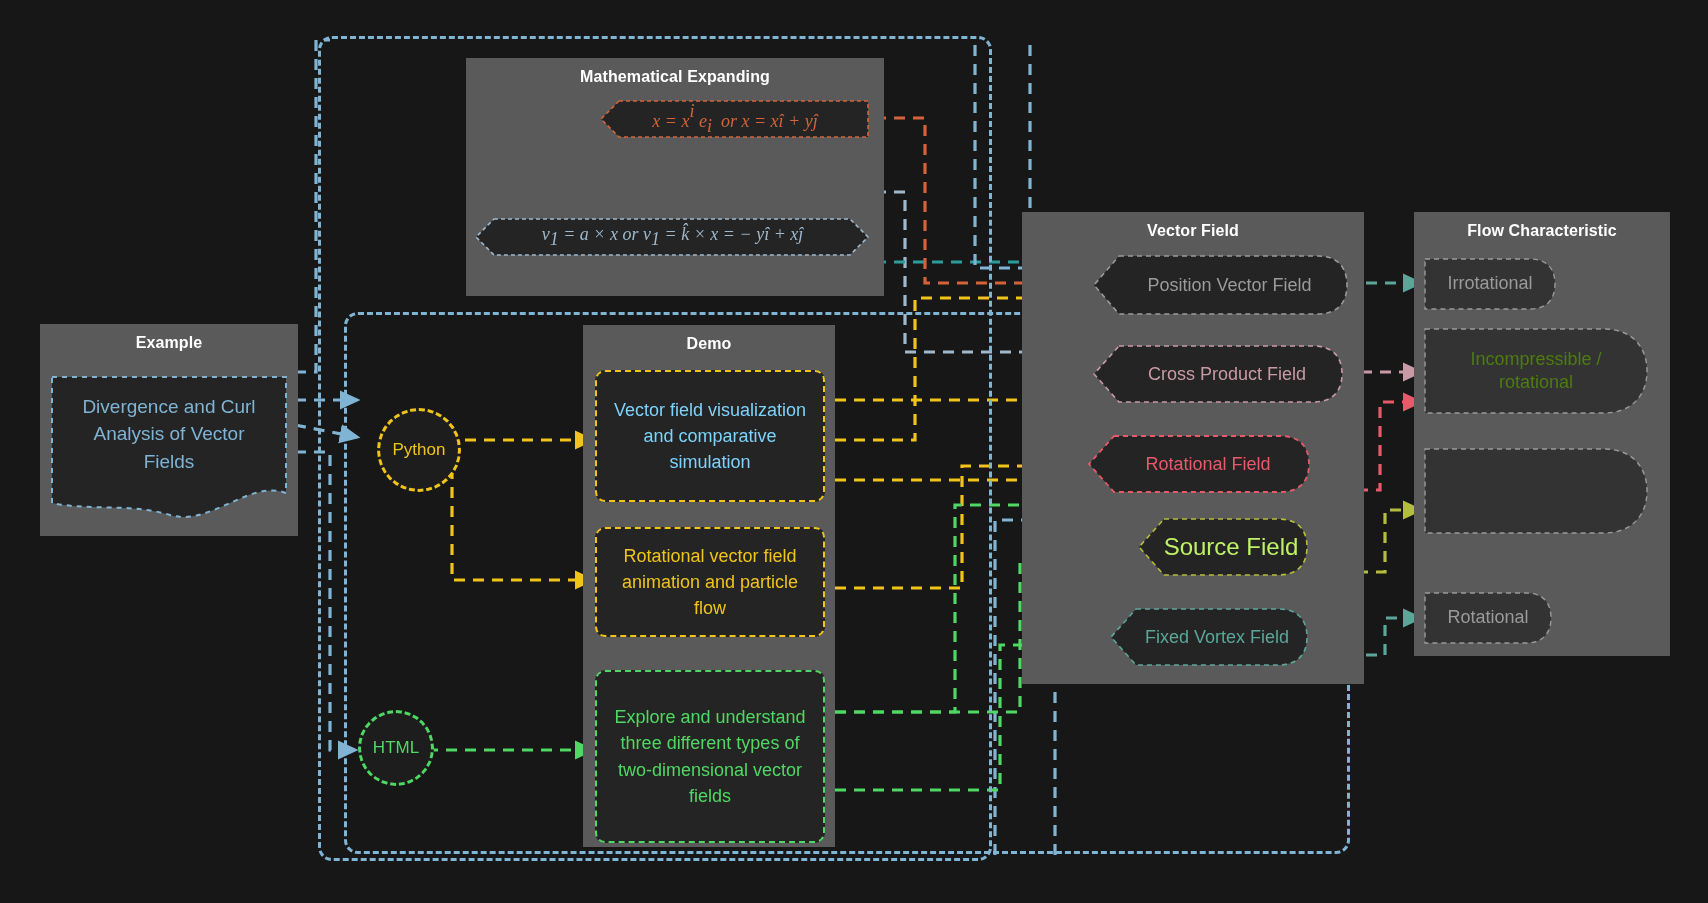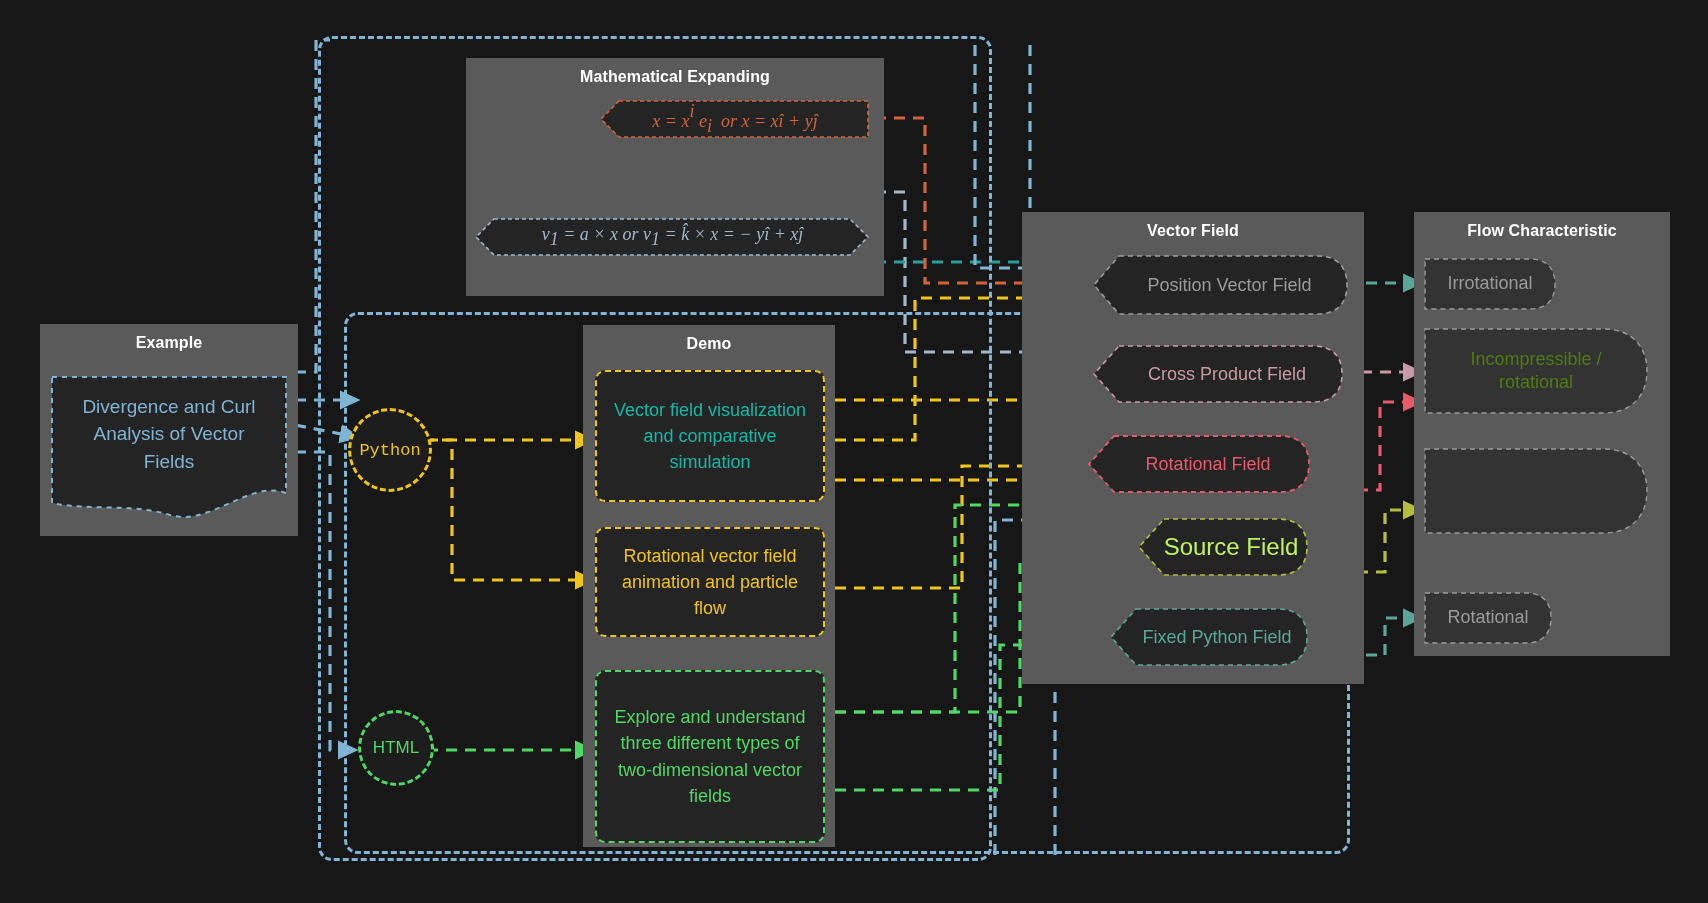--- a/index.html
+++ b/index.html
@@ -135,33 +135,33 @@
   </div>
 
   <div class="formula" style="left:475px;top:174px;width:395px;height:38px;margin-top:44px;">
     <svg width="395" height="38" viewBox="0 0 395 38" style="position:absolute;left:0;top:0;">
       <path d="M19,1 L375,1 L393,19 L375,37 L19,37 L1,19 Z" fill="#242424" stroke="#9fb8cc" stroke-width="1.6" stroke-dasharray="4 3"></path>
     </svg>
     <span style="color:#9fb8cc;">v<span class="sub">1</span> = a <span class="up">×</span> x <span class="up">or</span> v<span class="sub">1</span> = <span class="hat">k̂</span> <span class="up">×</span> x = − y<span class="hat">î</span> + x<span class="hat">ĵ</span></span>
   </div>
 
 
-  <div class="circ" style="left:348px;top:408px;width:84px;height:84px;border:3px dashed #f0c419;font-family:Liberation Mono, monospace;">
+  <div class="circ" style="left:377px;top:408px;width:84px;height:84px;border:3px dashed #f0c419;">
     <span style="color:#f0c419;">Python</span>
   </div>
   <div class="circ" style="left:358px;top:710px;width:76px;height:76px;border:3px dashed #4fd863;">
     <span style="color:#4fd863;">HTML</span>
   </div>
 
   <div class="panel" style="left:583px;top:325px;width:252px;height:522px;">
     <div class="panel-title">Demo</div>
   </div>
 
   <div class="demo-card" style="left:595px;top:370px;width:230px;height:132px;border:2px dashed #f0c419;">
-    <span style="color:#14b8a6;font-size:18px;padding:0 14px;">Vector field visualization and comparative simulation</span>
+    <span style="color:#7dd3fc;font-size:18px;padding:0 14px;">Vector field visualization and comparative simulation</span>
   </div>
   <div class="demo-card" style="left:595px;top:527px;width:230px;height:110px;border:2px dashed #f0c419;">
     <span style="color:#f0c419;font-size:18px;padding:0 12px;">Rotational vector field animation and particle flow</span>
   </div>
   <div class="demo-card" style="left:595px;top:670px;width:230px;height:173px;border:2px dashed #4fd863;">
     <span style="color:#4fd863;font-size:18px;padding:0 14px;">Explore and understand three different types of two-dimensional vector fields</span>
   </div>
 
   <div class="panel" style="left:1022px;top:212px;width:342px;height:472px;">
     <div class="panel-title">Vector Field</div>
@@ -192,21 +192,21 @@
     <svg class="chev" viewBox="0 0 170 58" preserveAspectRatio="none">
       <path d="M26,1 L140,1 C161,1 169,13 169,29 C169,45 161,57 140,57 L26,57 L1,29 Z" fill="#242424" stroke="#b5bd3c" stroke-width="1.6" stroke-dasharray="5 4" vector-effect="non-scaling-stroke"></path>
     </svg>
     <span style="color:#bef264;font-size:24px;padding-left:16px;">Source Field</span>
   </div>
 
   <div class="nodebox" style="left:1110px;top:608px;width:198px;height:58px;">
     <svg class="chev" viewBox="0 0 198 58" preserveAspectRatio="none">
       <path d="M26,1 L168,1 C189,1 197,13 197,29 C197,45 189,57 168,57 L26,57 L1,29 Z" fill="#242424" stroke="#5aa79a" stroke-width="1.6" stroke-dasharray="5 4" vector-effect="non-scaling-stroke"></path>
     </svg>
-    <span style="color:#5aa79a;font-size:18px;padding-left:16px;">Fixed Python Field</span>
+    <span style="color:#5aa79a;font-size:18px;padding-left:16px;">Fixed Vortex Field</span>
   </div>
 
   <div class="panel" style="left:1414px;top:212px;width:256px;height:444px;">
     <div class="panel-title">Flow Characteristic</div>
   </div>
 
   <div class="flowbox" style="left:1424px;top:258px;width:132px;height:52px;">
     <svg class="chev" viewBox="0 0 132 52" preserveAspectRatio="none">
       <path d="M1,1 L106,1 C124,1 131,12 131,26 C131,40 124,51 106,51 L1,51 Z" fill="#333333" stroke="#9a9a9a" stroke-width="1.4" stroke-dasharray="5 4" vector-effect="non-scaling-stroke"></path>
     </svg>

